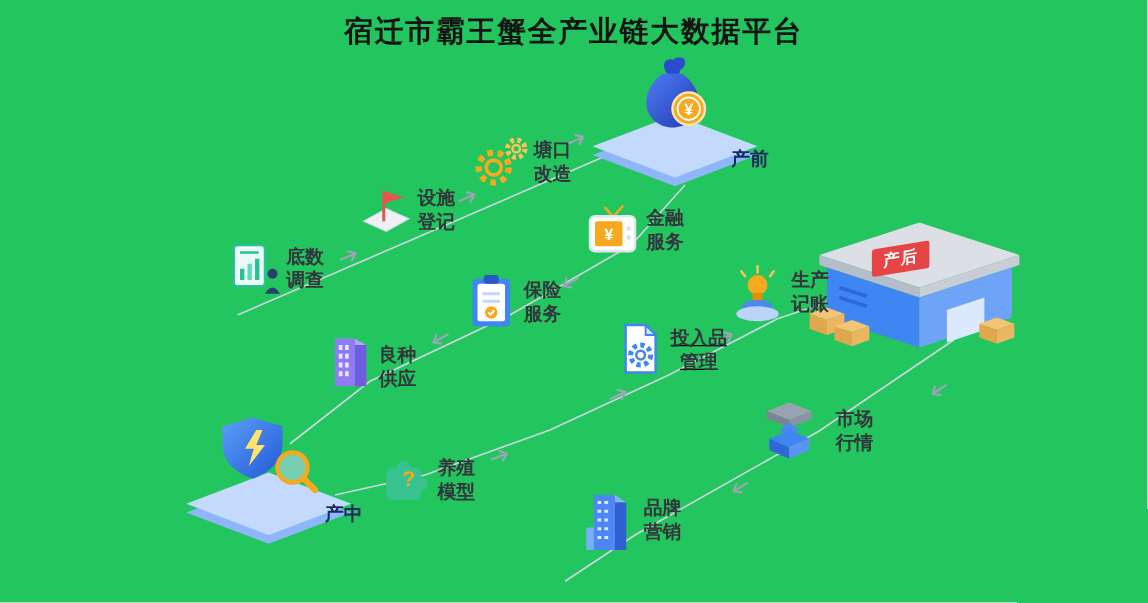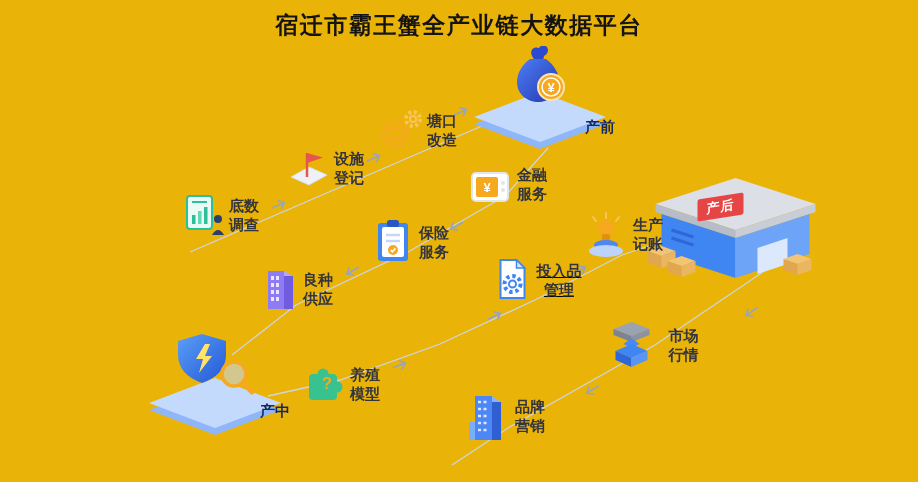--- a/index.html
+++ b/index.html
@@ -1,33 +1,33 @@
 <!DOCTYPE html>
 <html><head>
 <meta charset="utf-8">
 <style>
   html,body{margin:0;padding:0;background:#fff;}
   body{font-family:"Liberation Sans","DejaVu Sans",sans-serif;}
-  .canvas{position:relative;width:918px;height:482px;background:#eab308;overflow:hidden;}
+  .canvas{position:relative;width:918px;height:482px;background:#22c55e;overflow:hidden;}
   .title{position:absolute;top:10px;left:0;width:100%;text-align:center;
          font-size:23px;font-weight:800;color:#141414;letter-spacing:1.5px;z-index:3;}
   svg.flows{position:absolute;left:0;top:0;z-index:0;}
   .node{position:absolute;transform:translateX(-50%);display:flex;flex-direction:row;
         align-items:center;gap:2px;z-index:2;}
   .node .label{font-weight:700;font-size:15px;color:#33343c;text-align:center;
                line-height:19px;white-space:nowrap;}
   .stage{position:absolute;transform:translateX(-50%);z-index:1;}
   .stage .stage-label{position:absolute;left:0;width:100%;text-align:right;
         font-weight:800;font-size:15px;color:#16295c;}
   #node-survey{left:220px;top:192px;}
   #node-facility{left:325px;top:146px;}
   #node-pond{left:416px;top:108px;}
   #node-finance{left:506px;top:162px;}
   #node-insurance{left:410px;top:218px;}
-  #node-seed{left:296px;top:265px;}
+  #node-seed{left:296px;top:265px;align-items:flex-end;}
   #node-accounting{left:622px;top:210px;}
   #node-inputs{left:536px;top:256px;text-decoration:underline;}
   #node-environment{left:441px;top:308px;}
   #node-market{left:652px;top:320px;gap:11px;}
   #node-breeding{left:341px;top:362px;}
   #node-brand{left:506px;top:390px;}
   #stage-pre{left:540px;top:40px;width:150px;height:150px;}
   #stage-pre .bag{position:absolute;left:50%;transform:translateX(-50%);top:6px;}
   #stage-pre .platform{position:absolute;left:50%;transform:translateX(-50%);top:50px;}
   #stage-pre .stage-label{top:78px;}

